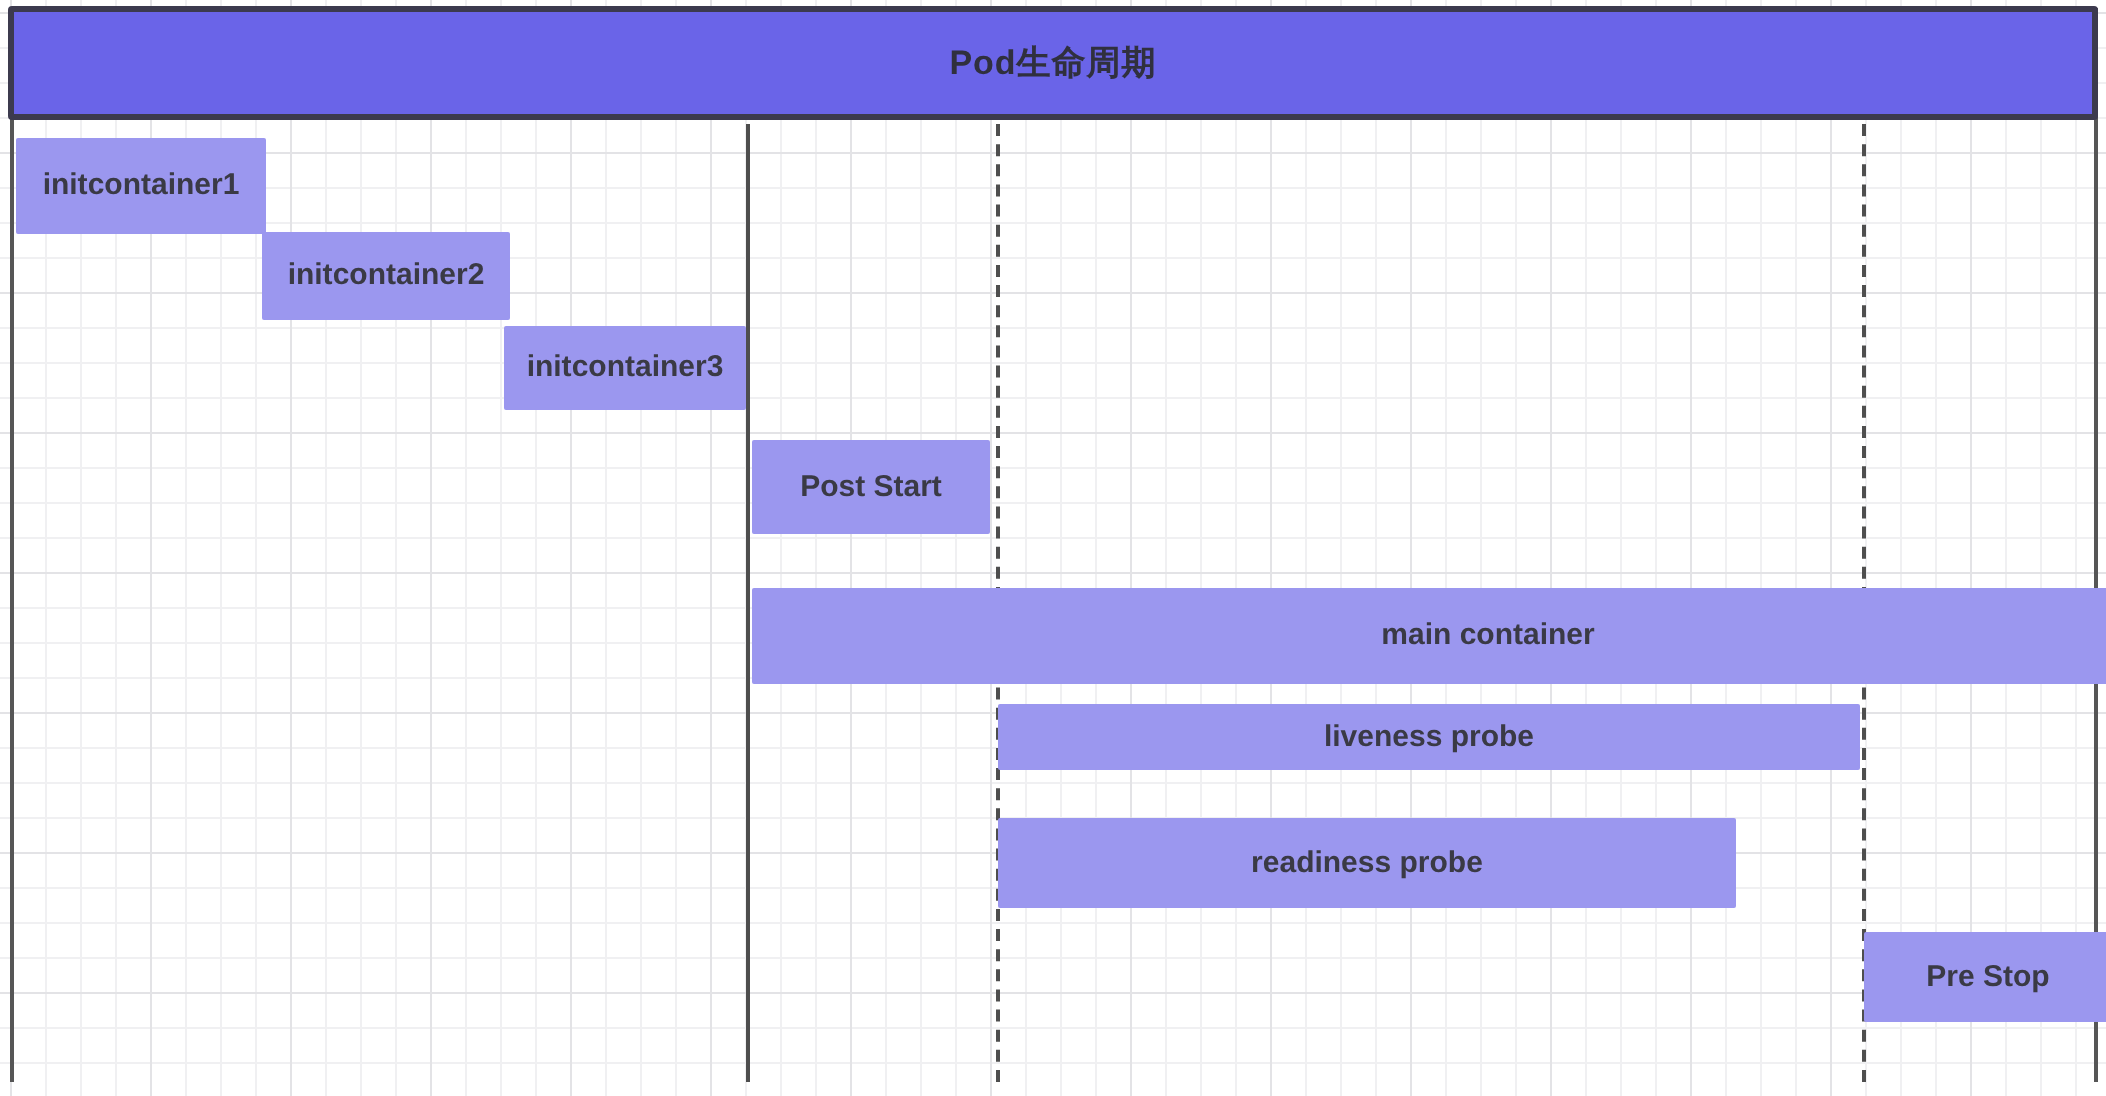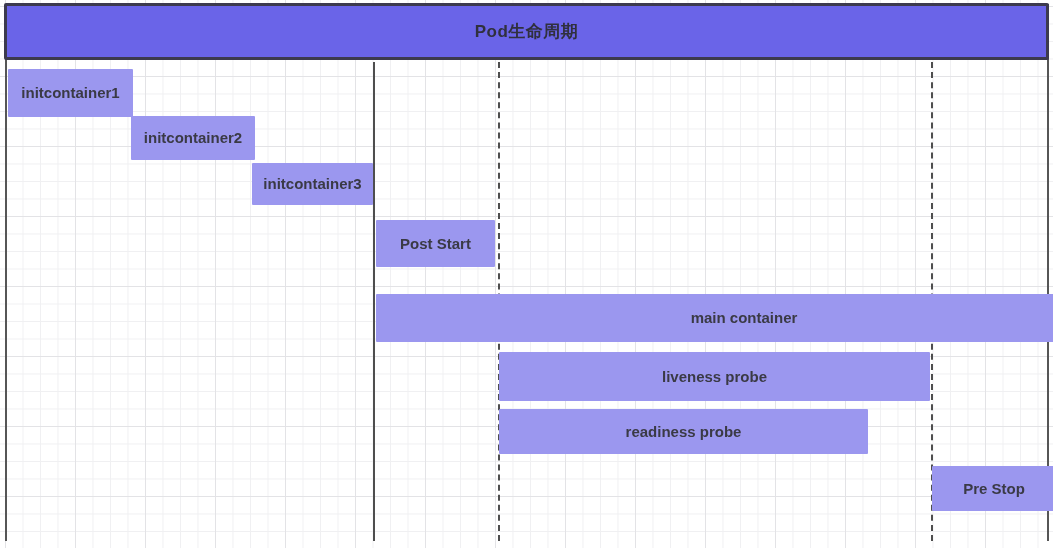--- a/index.html
+++ b/index.html
@@ -73,21 +73,21 @@
     <div class="bar" style="left: 252px; top: 163px; width: 121px; height: 42px;">
       <span class="bar-line">init</span>
       <span class="bar-line">container3</span>
     </div>
     <div class="bar" style="left: 376px; top: 220px; width: 119px; height: 47px;">
       <span class="bar-line">Post Start</span>
     </div>
     <div class="bar" style="left: 376px; top: 294px; width: 736px; height: 48px; align-items: center;">
       <span class="bar-line">main container</span>
     </div>
-    <div class="bar" style="left: 499px; top: 352px; width: 431px; height: 49px;">
+    <div class="bar" style="left: 499px; top: 352px; width: 431px; height: 33px;">
       <span class="bar-line">liveness probe</span>
     </div>
     <div class="bar" style="left: 499px; top: 409px; width: 369px; height: 45px;">
       <span class="bar-line">readiness probe</span>
     </div>
     <div class="bar" style="left: 932px; top: 466px; width: 124px; height: 45px;">
       <span class="bar-line">Pre Stop</span>
     </div>
   </div>
 

